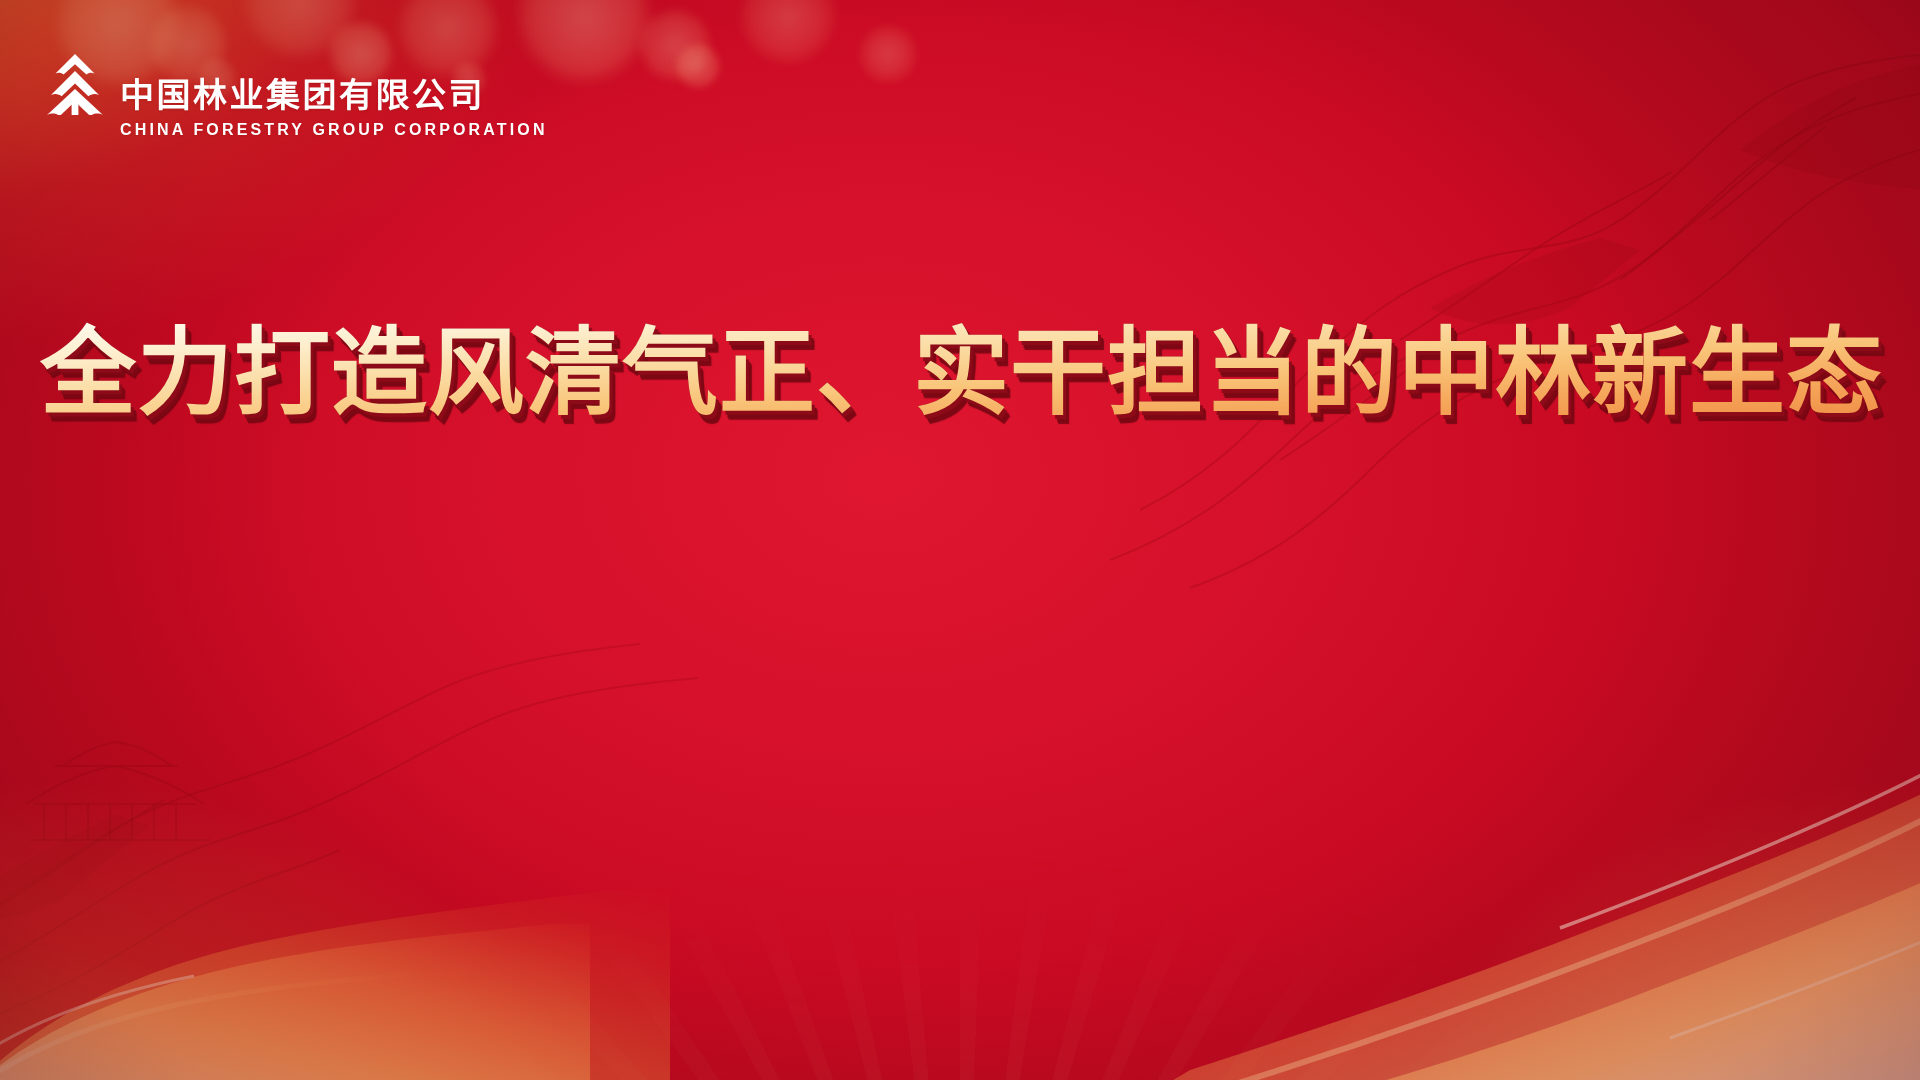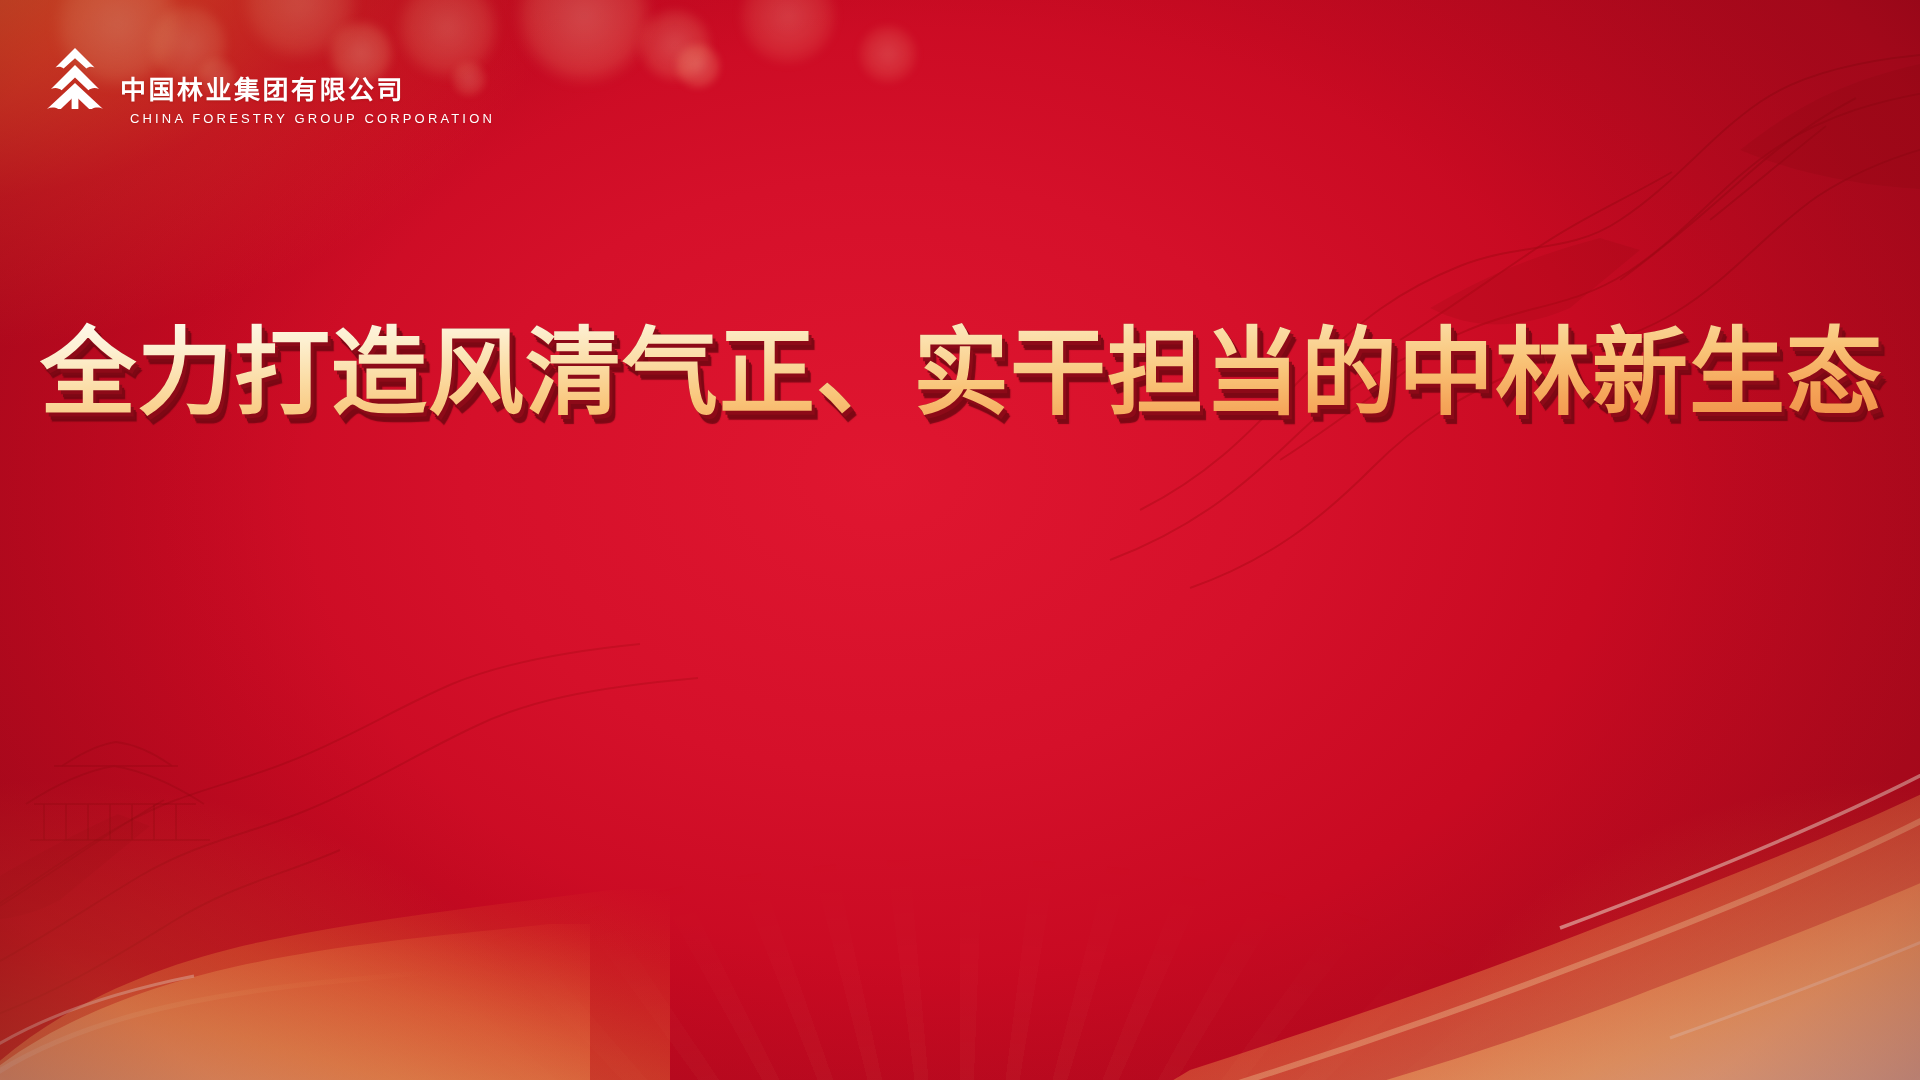--- a/index.html
+++ b/index.html
@@ -79,38 +79,37 @@
     left:44px; top:28px;
     display:flex;
     align-items:center;
     gap:14px;
     z-index:40;
   }
   #logo-mark{width:62px;height:64px;flex:0 0 auto;display:block;}
   #logo-text{display:flex;flex-direction:column;justify-content:center;}
   .logo-cn{
     color:#ffffff;
-    font-size:26px;
+    font-size:34px;
     font-weight:700;
     letter-spacing:2.5px;
     line-height:1.14;
     white-space:nowrap;
     text-shadow:0 1px 2px rgba(140,20,10,.35);
     margin-top:48px;
   }
   .logo-en{
     color:#ffffff;
-    font-size:13px;
-    font-weight:400;
+    font-size:16px;
+    font-weight:700;
     letter-spacing:3.15px;
     line-height:1.2;
     margin-top:5px;
     white-space:nowrap;
     text-shadow:0 1px 2px rgba(140,20,10,.30);
-    margin-left:10px;
   }
 
   
   #headline{
     position:absolute;
     left:0; right:0;
     top:300px;
     z-index:45;
     text-align:left;
     padding:0 40px;

